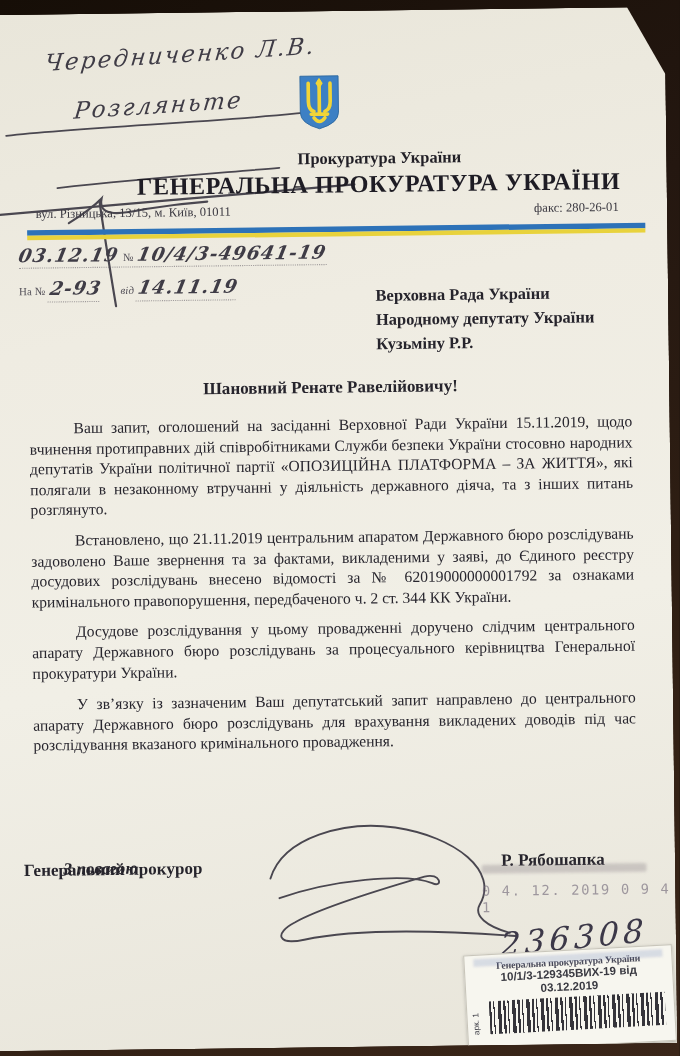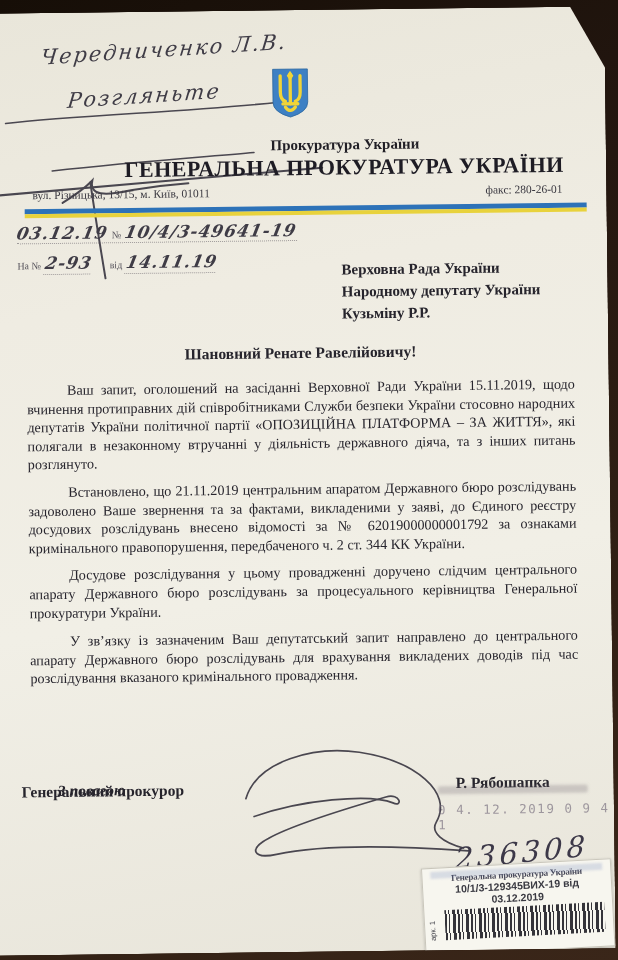--- a/index.html
+++ b/index.html
@@ -95,21 +95,21 @@
     <div class="abs" style="left:32px;top:210px;">
       <span class="ref-underline">
         <span class="hw hw-ref">03.12.19</span>
         <span class="printed-small">№</span>
         <span class="hw hw-ref">10/4/3-49641-19</span>
       </span>
     </div>
     <div class="abs" style="left:32px;top:240px;">
       <span class="printed-small">На №</span>
       <span class="hw hw-ref ref-underline">2-93</span>
-      <span class="printed-small" style="margin-left:14px;">від</span>
+      <span class="printed-small" style="margin-left:14px;font-style:italic;">від</span>
       <span class="hw hw-ref ref-underline">14.11.19</span>
     </div>
 
     <div class="abs addressee" style="left:356px;top:249px;">
       <div>Верховна Рада України</div>
       <div>Народному депутату України</div>
       <div>Кузьміну Р.Р.</div>
     </div>
 
     <div class="abs salutation" style="left:40px;top:334px;width:548px;">Шановний Ренате Равелійовичу!</div>

